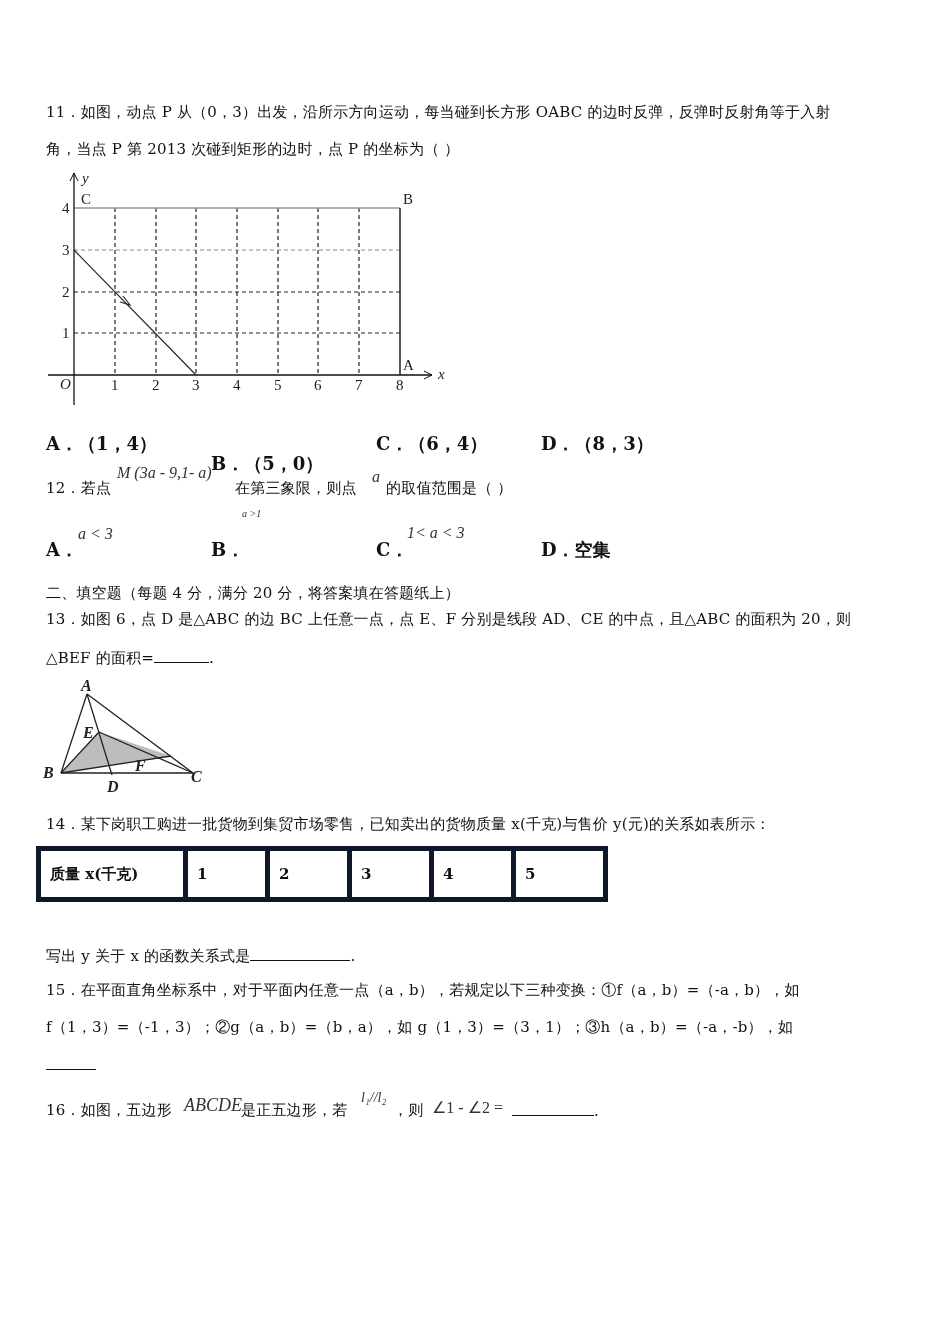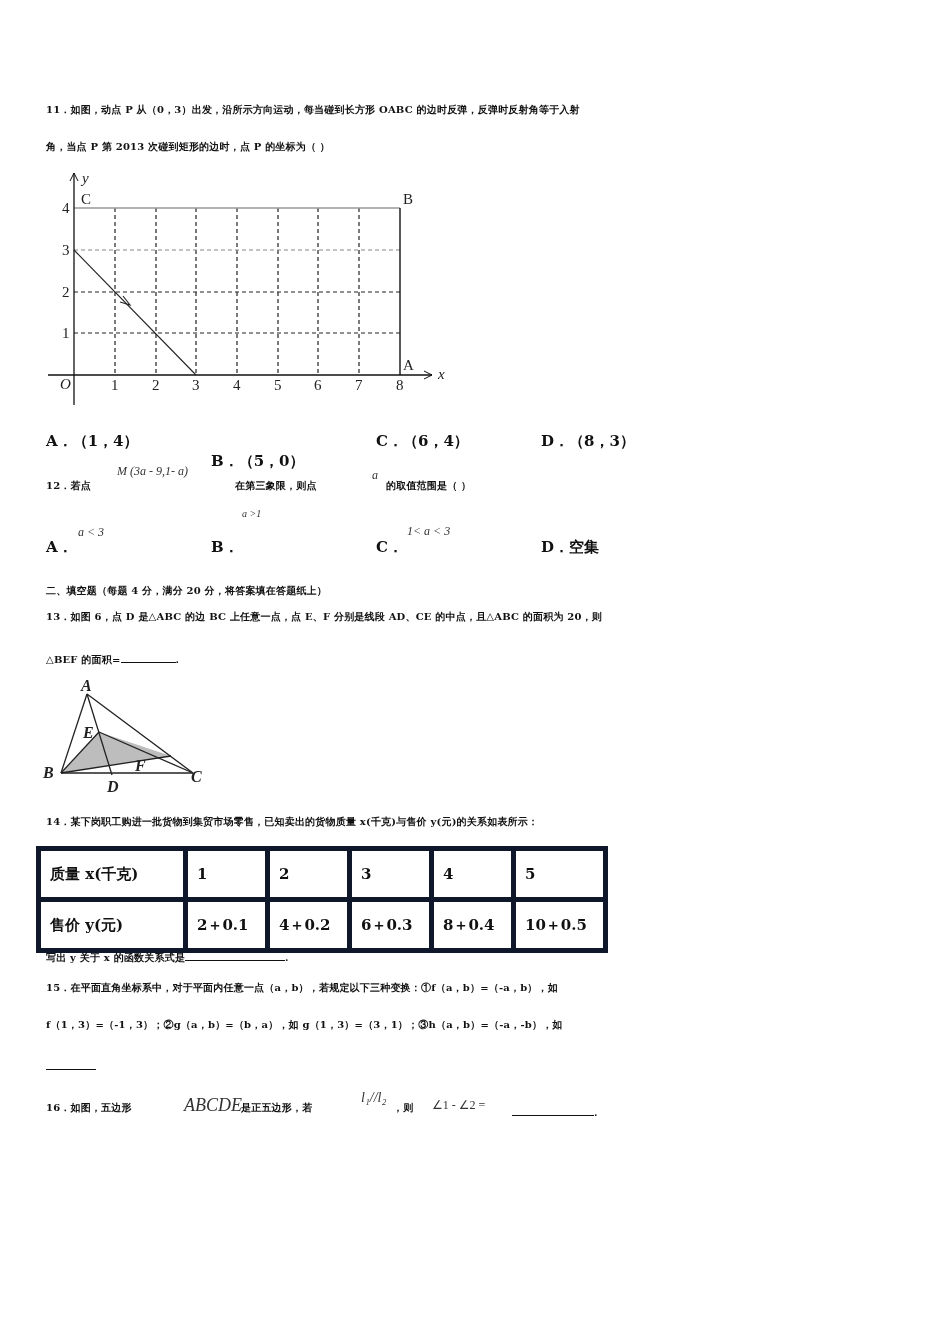--- a/index.html
+++ b/index.html
@@ -1,20 +1,20 @@
 <!DOCTYPE html>
 <html><head>
 <meta charset="utf-8">
 <style>
   html, body { margin: 0; padding: 0; background: #ffffff; }
   body { width: 950px; height: 1344px; position: relative; font-family: "DejaVu Serif", "Liberation Serif", serif; color: #111; overflow: hidden; }
   .abs { position: absolute; }
-  .line { font-size: 10px; font-weight: bold; white-space: nowrap; letter-spacing: 0.2px; }
-  .math { font-family: "Liberation Serif", serif; font-style: italic; font-weight: normal; font-size: 12px; color: #333; }
-  .opt { font-size: 15px; font-weight: bold; }
+  .line { font-size: 15px; font-weight: normal; white-space: nowrap; letter-spacing: 0.2px; }
+  .math { font-family: "Liberation Serif", serif; font-style: italic; font-weight: normal; font-size: 16px; color: #333; }
+  .opt { font-size: 18px; font-weight: bold; }
   table.t14 { border-collapse: collapse; position: absolute; left: 36px; top: 846px; }
   table.t14 td { border: 5px solid #0f172a; height: 46px; padding: 0 0 0 9px; font-size: 15px; font-weight: bold; vertical-align: middle; }
   table.t14 td.c0 { width: 133px; border-right: 2px solid #222; }
   table.t14 td.cn { width: 68px; }
   table.t14 td.c5 { width: 78px; }
   .blank { display: inline-block; border-bottom: 1px solid #111; height: 14px; vertical-align: baseline; }
 </style>
 </head>
 <body>
 
@@ -119,28 +119,20 @@
 <table class="t14">
   <tbody>
       <tr>
     <td class="c0">质量 x(千克)</td>
     <td class="cn">1</td>
     <td class="cn">2</td>
     <td class="cn">3</td>
     <td class="cn">4</td>
     <td class="c5">5</td>
   </tr>
-  <tr>
-    <td class="c0">售价 y(元)</td>
-    <td class="cn">2＋0.1</td>
-    <td class="cn">4＋0.2</td>
-    <td class="cn">6＋0.3</td>
-    <td class="cn">8＋0.4</td>
-    <td class="c5">10＋0.5</td>
-  </tr>
 </tbody>
   </table>
 
 <div class="abs line" style="left:46px; top:946px;"><span>写出 y 关于 x 的函数关系式是</span><span class="blank" style="width:100px;"></span><span>.</span></div>
 
 <div class="abs line" style="left:46px; top:981px;">15．在平面直角坐标系中，对于平面内任意一点（a，b），若规定以下三种变换：①f（a，b）=（-a，b），如</div>
 <div class="abs line" style="left:46px; top:1018px;text-align:right;">f（1，3）=（-1，3）；②g（a，b）=（b，a），如 g（1，3）=（3，1）；③h（a，b）=（-a，-b），如</div>
 <div class="abs line" style="left:46px; top:1055px;"><span class="blank" style="width:50px;"></span></div>
 
 <div class="abs line" style="left:46px; top:1101px;">16．如图，五边形</div>

